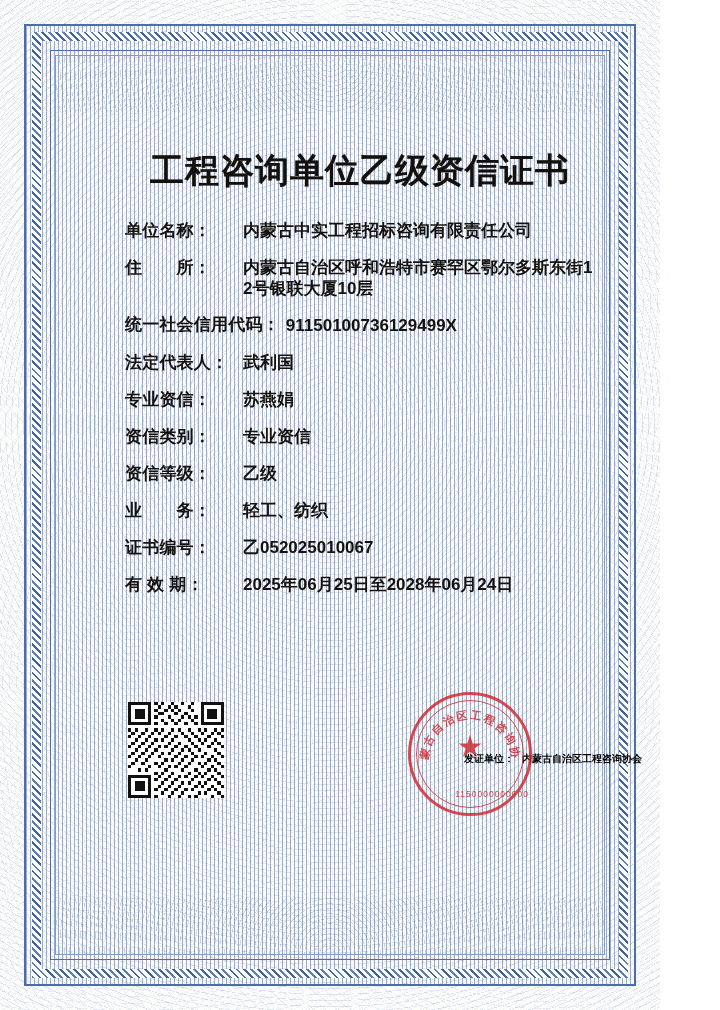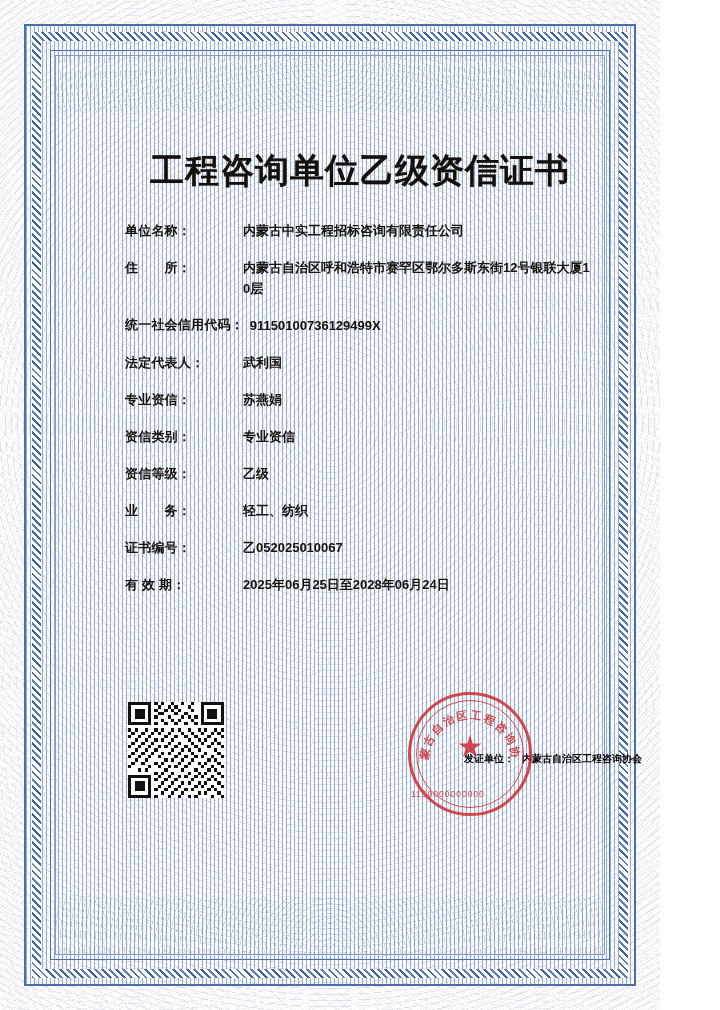--- a/index.html
+++ b/index.html
@@ -114,21 +114,21 @@
     margin: 0 auto;
     width: 470px;
     font-family: "Liberation Sans", "DejaVu Sans", sans-serif;
     color: #15120f;
   }
 
   .field-row {
     display: flex;
     align-items: flex-start;
     margin-bottom: 16px;
-    font-size: 13px;
+    font-size: 17px;
     line-height: 21px;
   }
   .field-row.wide .field-label { width: auto; white-space: nowrap; font-family: Liberation Mono, monospace; }
 
   .field-label {
     flex: 0 0 auto;
     width: 112px;
     font-weight: bold;
     letter-spacing: 0.2px;
   }
@@ -198,21 +198,21 @@
   }
   .seal .seal-arc {
     position: absolute;
     left: 0; top: 0;
     width: 100%; height: 100%;
   }
   .seal .seal-bottom {
     position: absolute;
     left: 0; right: 0;
     bottom: 14px;
-    text-align: left;
+    text-align: right;
     font-family: "Liberation Sans", "DejaVu Sans", sans-serif;
     font-size: 8.5px;
     letter-spacing: 1px;
     color: #d0252c;
   }
   .seal text {
     font-family: "Liberation Sans", "DejaVu Sans", sans-serif;
     font-size: 11px;
     font-weight: bold;
     fill: #d0252c;

